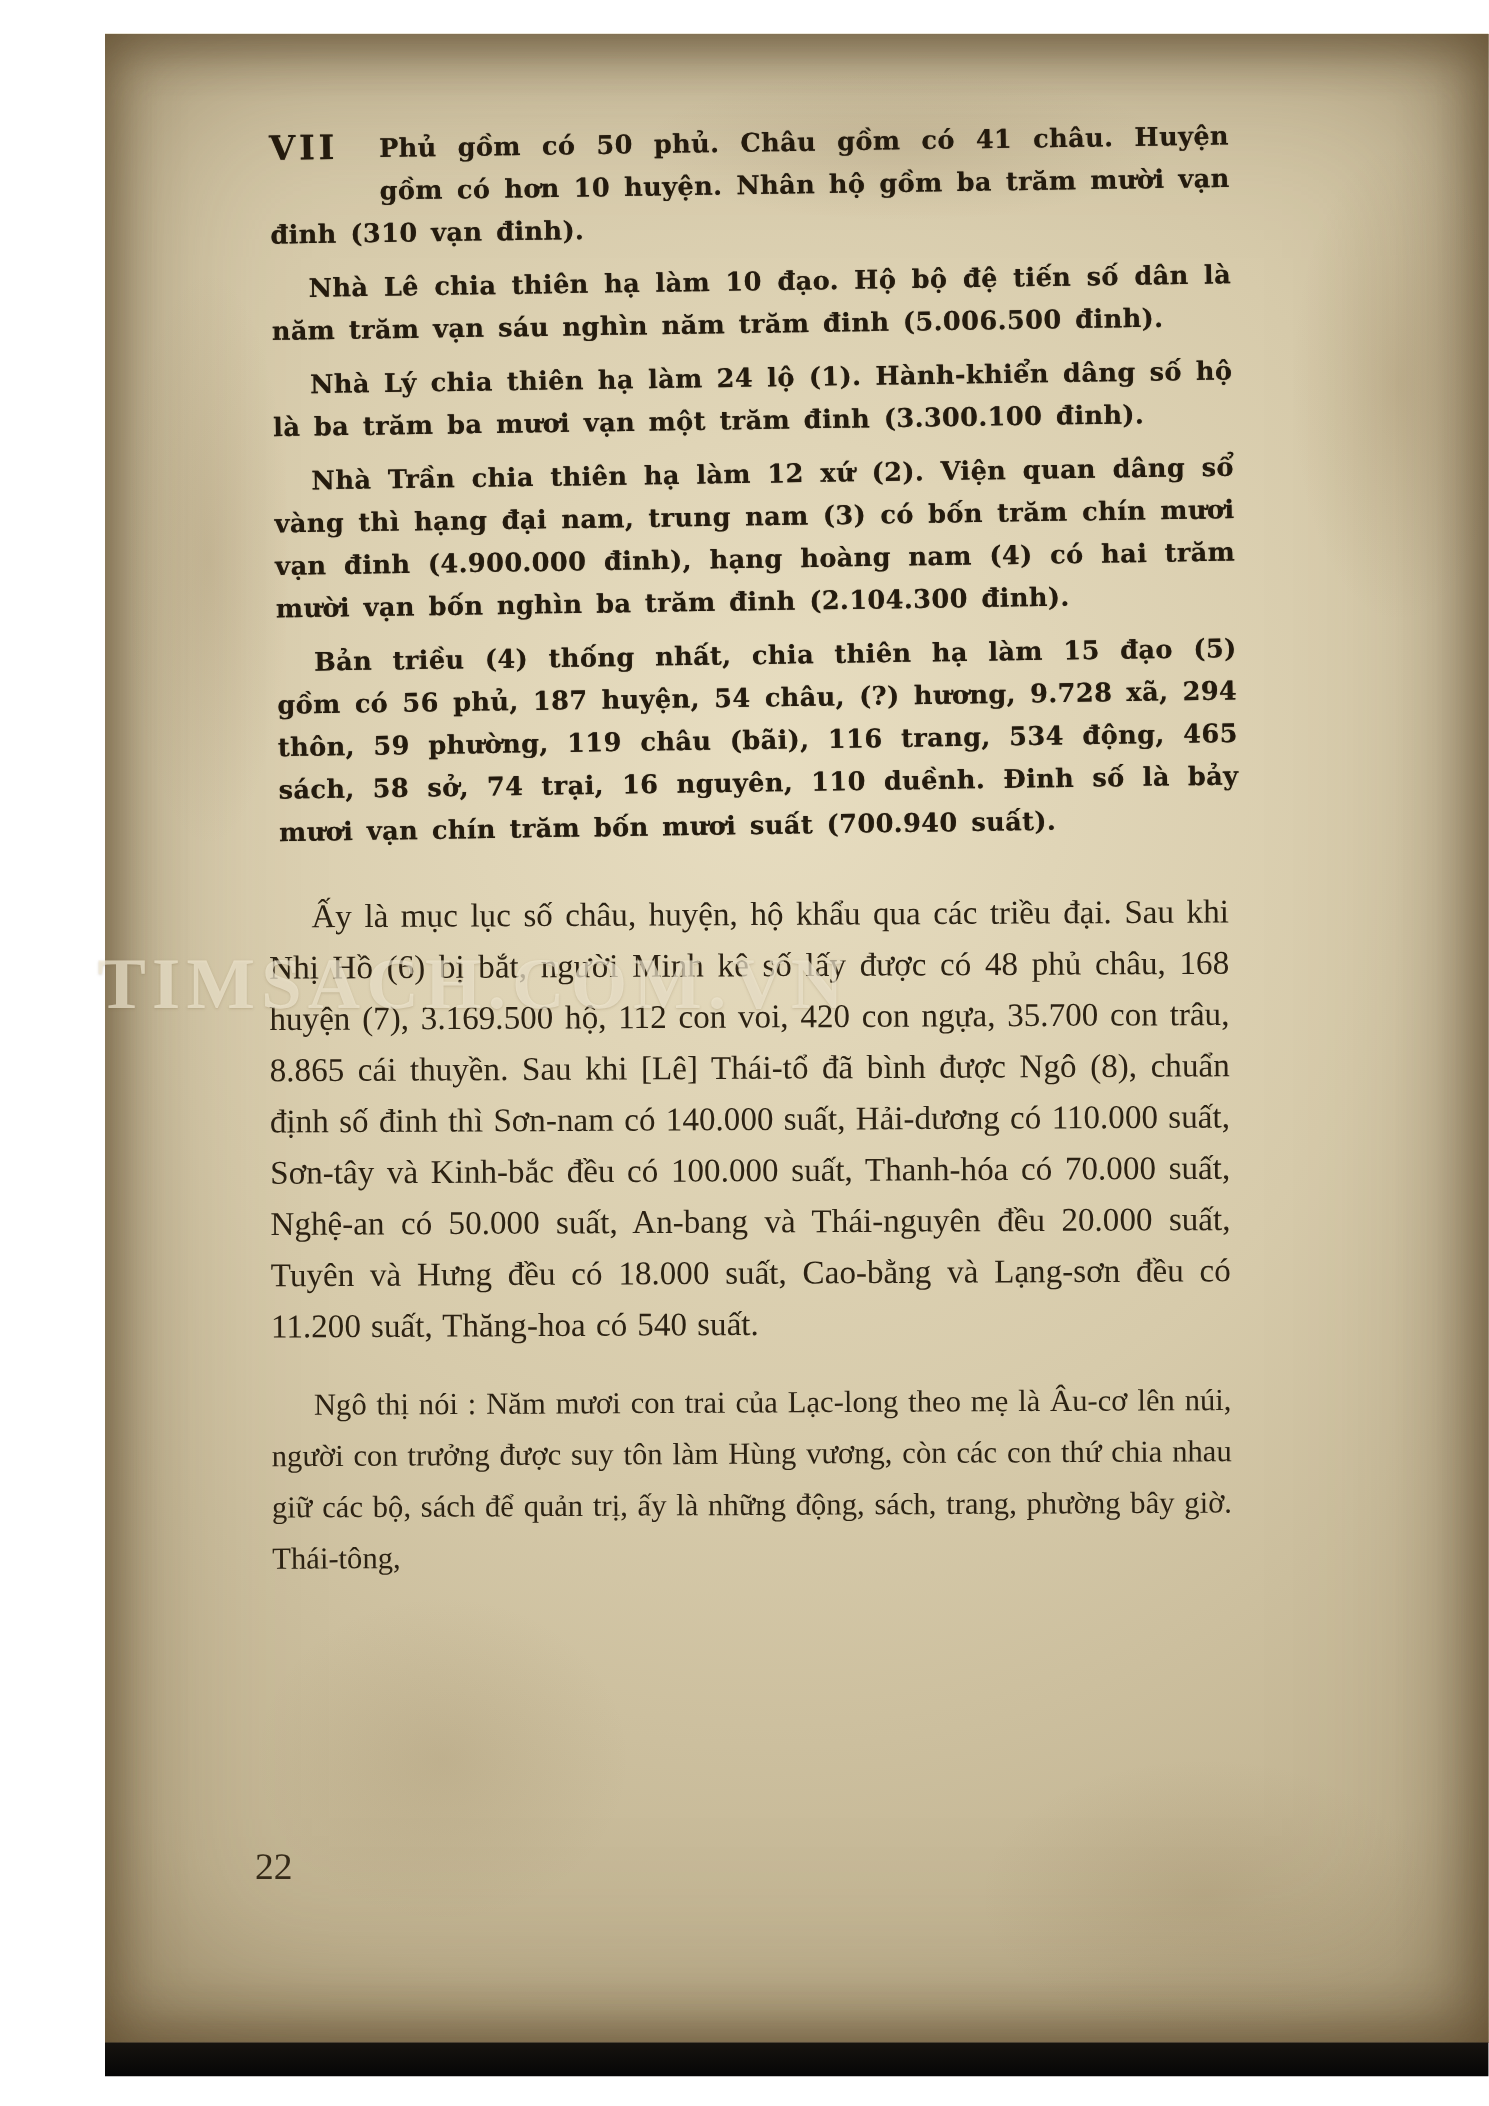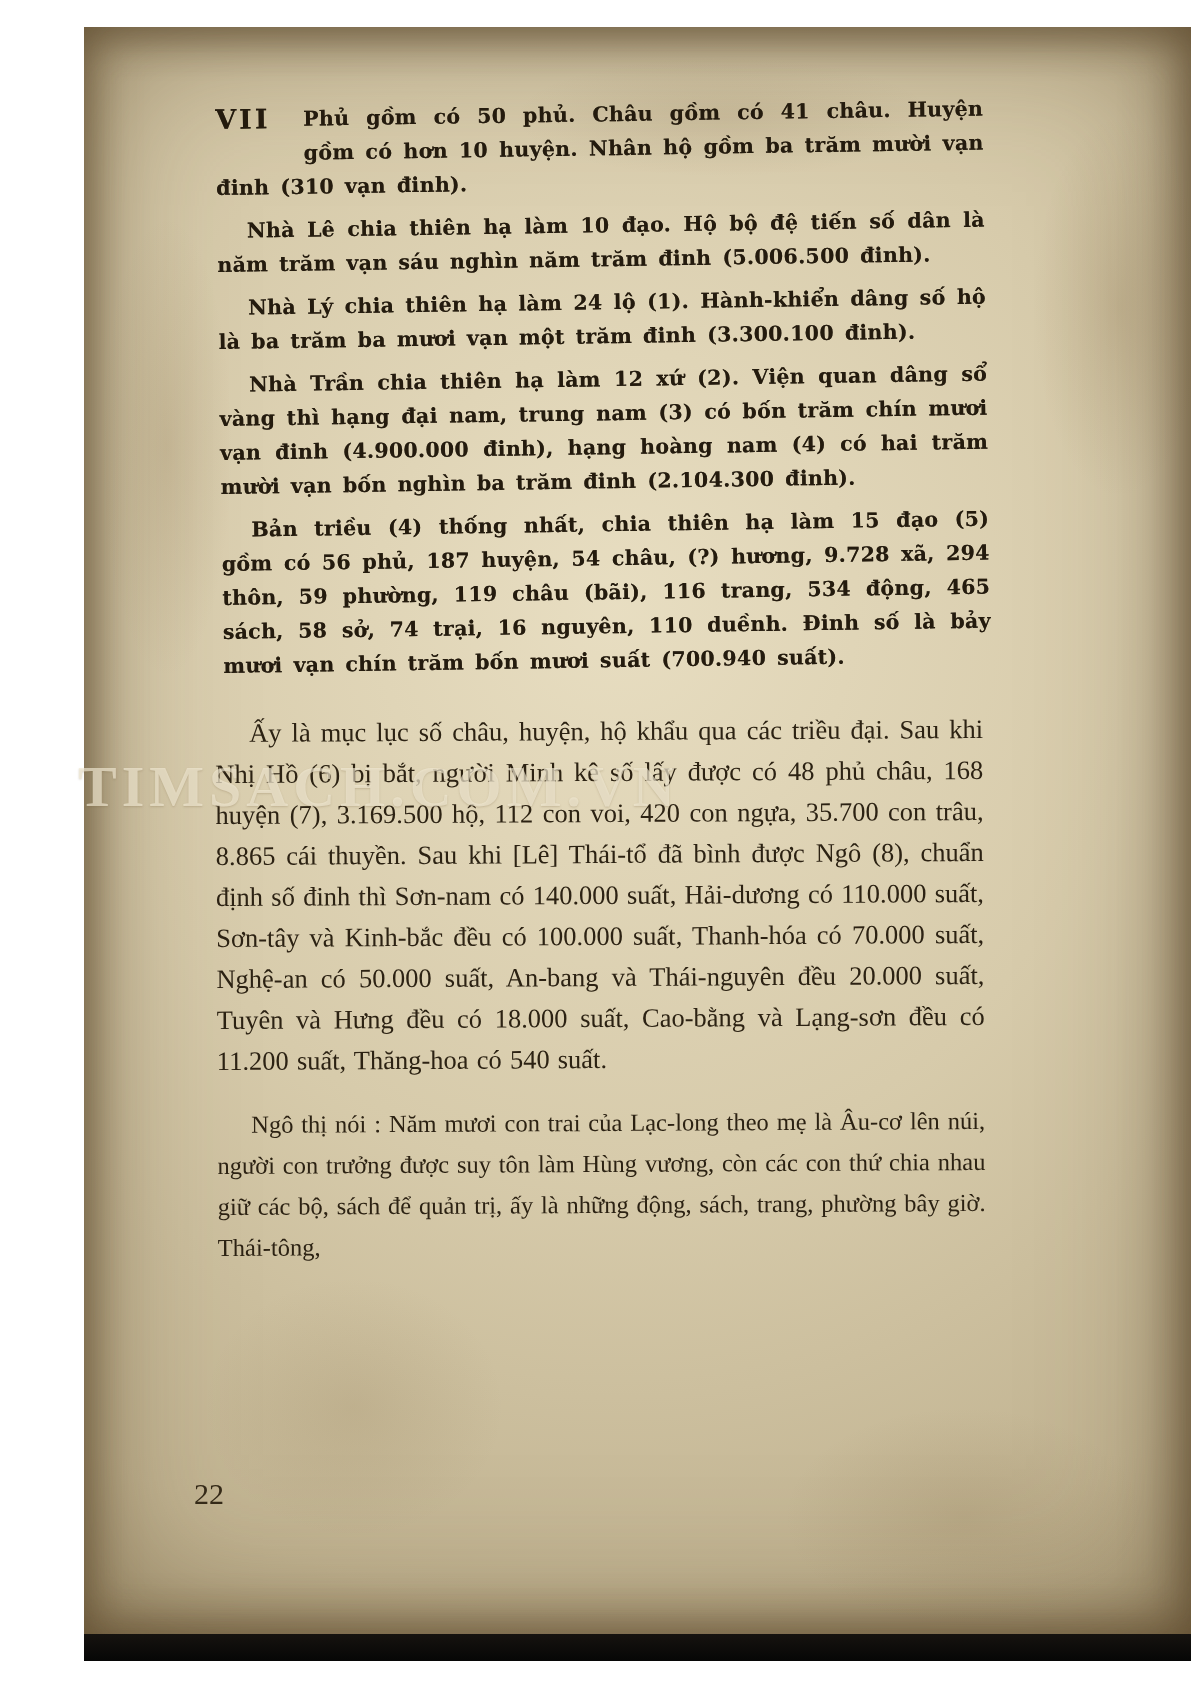--- a/index.html
+++ b/index.html
@@ -103,21 +103,21 @@
     text-align:left;
     color:rgba(243,236,214,0.66);
     text-shadow:0 1px 2px rgba(120,100,65,0.25);
     pointer-events:none;
     z-index:4;
     white-space:nowrap;
   }
 
   .page-number {
     position:absolute;
-    left:110px;
+    left:120px;
     top:1450px;
     font-family:"Liberation Serif", serif;
     font-size:30px;
     color:#352a18;
   }
 
   .scan-bar {
     position:absolute;
     left:84px;
     top:1634px;

